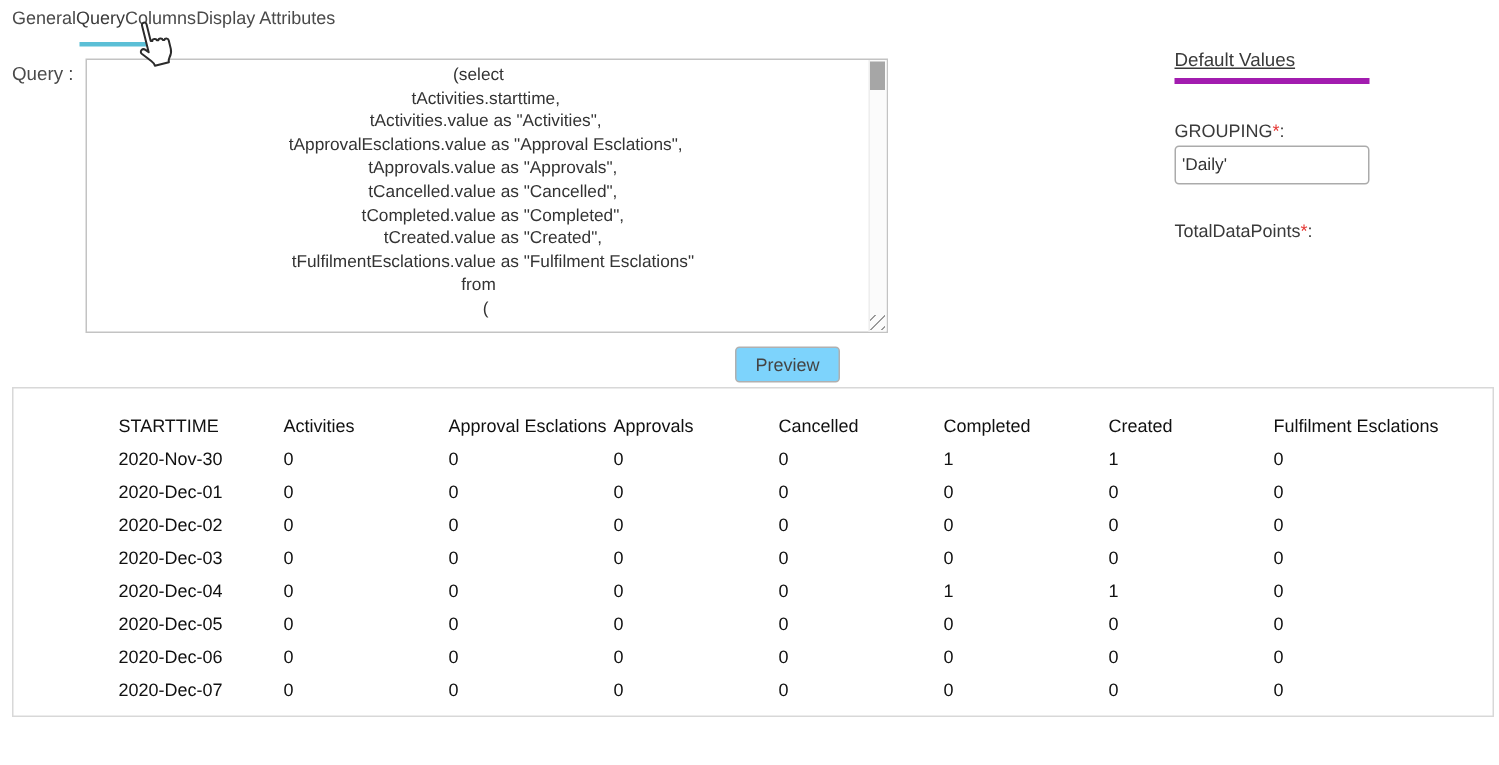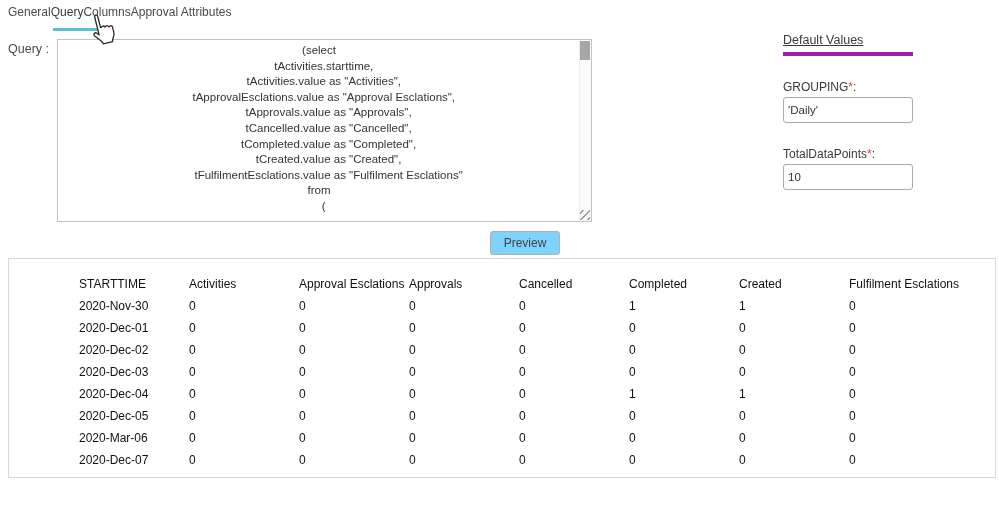--- a/index.html
+++ b/index.html
@@ -60,21 +60,21 @@
 </style>
 </head>
 <body>
 
 <div class="stage">
 
   <div class="tabbar">
     <span class="tab">General</span>
     <span class="tab active">Query</span>
     <span class="tab">Columns</span>
-    <span class="tab">Approval Attributes</span>
+    <span class="tab">Display Attributes</span>
   </div>
   <div class="tab-underline"></div>
 
   <svg class="hand-cursor" viewBox="0 0 26 30">
     <path d="M10.5 3.2c0-1.7 2.6-1.7 2.6 0v9.6l.9.15c.1-1.15 2.5-1 2.5.25l.85.16c.3-1.05 2.4-.8 2.4.5l.85.16c.4-.95 2.3-.6 2.3.75v4.8c0 2.3-.95 3.5-1.9 4.6-.7.85-.95 1.6-.95 2.5h-8c0-1.05-.5-2-1.35-3.05l-4-5c-1.35-1.8 1.05-3.35 2.4-1.8l1.4 1.75V3.2z" fill="#ffffff" stroke="#2b2b2b" stroke-width="1.1" stroke-linejoin="round"></path>
   </svg>
 
   <div class="query-label">Query :</div>
 
   <div class="query-editor">
@@ -99,21 +99,20 @@
     <div class="dv-title">Default Values</div>
 
     <div class="dv-label">
       <span>GROUPING</span><span class="req">*</span><span>:</span>
     </div>
     <input class="dv-input" type="text" value="'Daily'" style="">
 
     <div class="dv-label">
       <span>TotalDataPoints</span><span class="req">*</span><span>:</span>
     </div>
-    <input class="dv-input" type="text" value="10" style="">
   </div>
 
   <button class="preview-btn">Preview</button>
 
   <div class="results-panel">
     <table class="results-table">
       <thead>
           <tr>
             <th>STARTTIME</th>
             <th>Activities</th>
@@ -180,21 +179,21 @@
             <td>2020-Dec-05</td>
             <td>0</td>
             <td>0</td>
             <td>0</td>
             <td>0</td>
             <td>0</td>
             <td>0</td>
             <td>0</td>
           </tr>
           <tr>
-            <td>2020-Mar-06</td>
+            <td>2020-Dec-06</td>
             <td>0</td>
             <td>0</td>
             <td>0</td>
             <td>0</td>
             <td>0</td>
             <td>0</td>
             <td>0</td>
           </tr>
           <tr>
             <td>2020-Dec-07</td>

